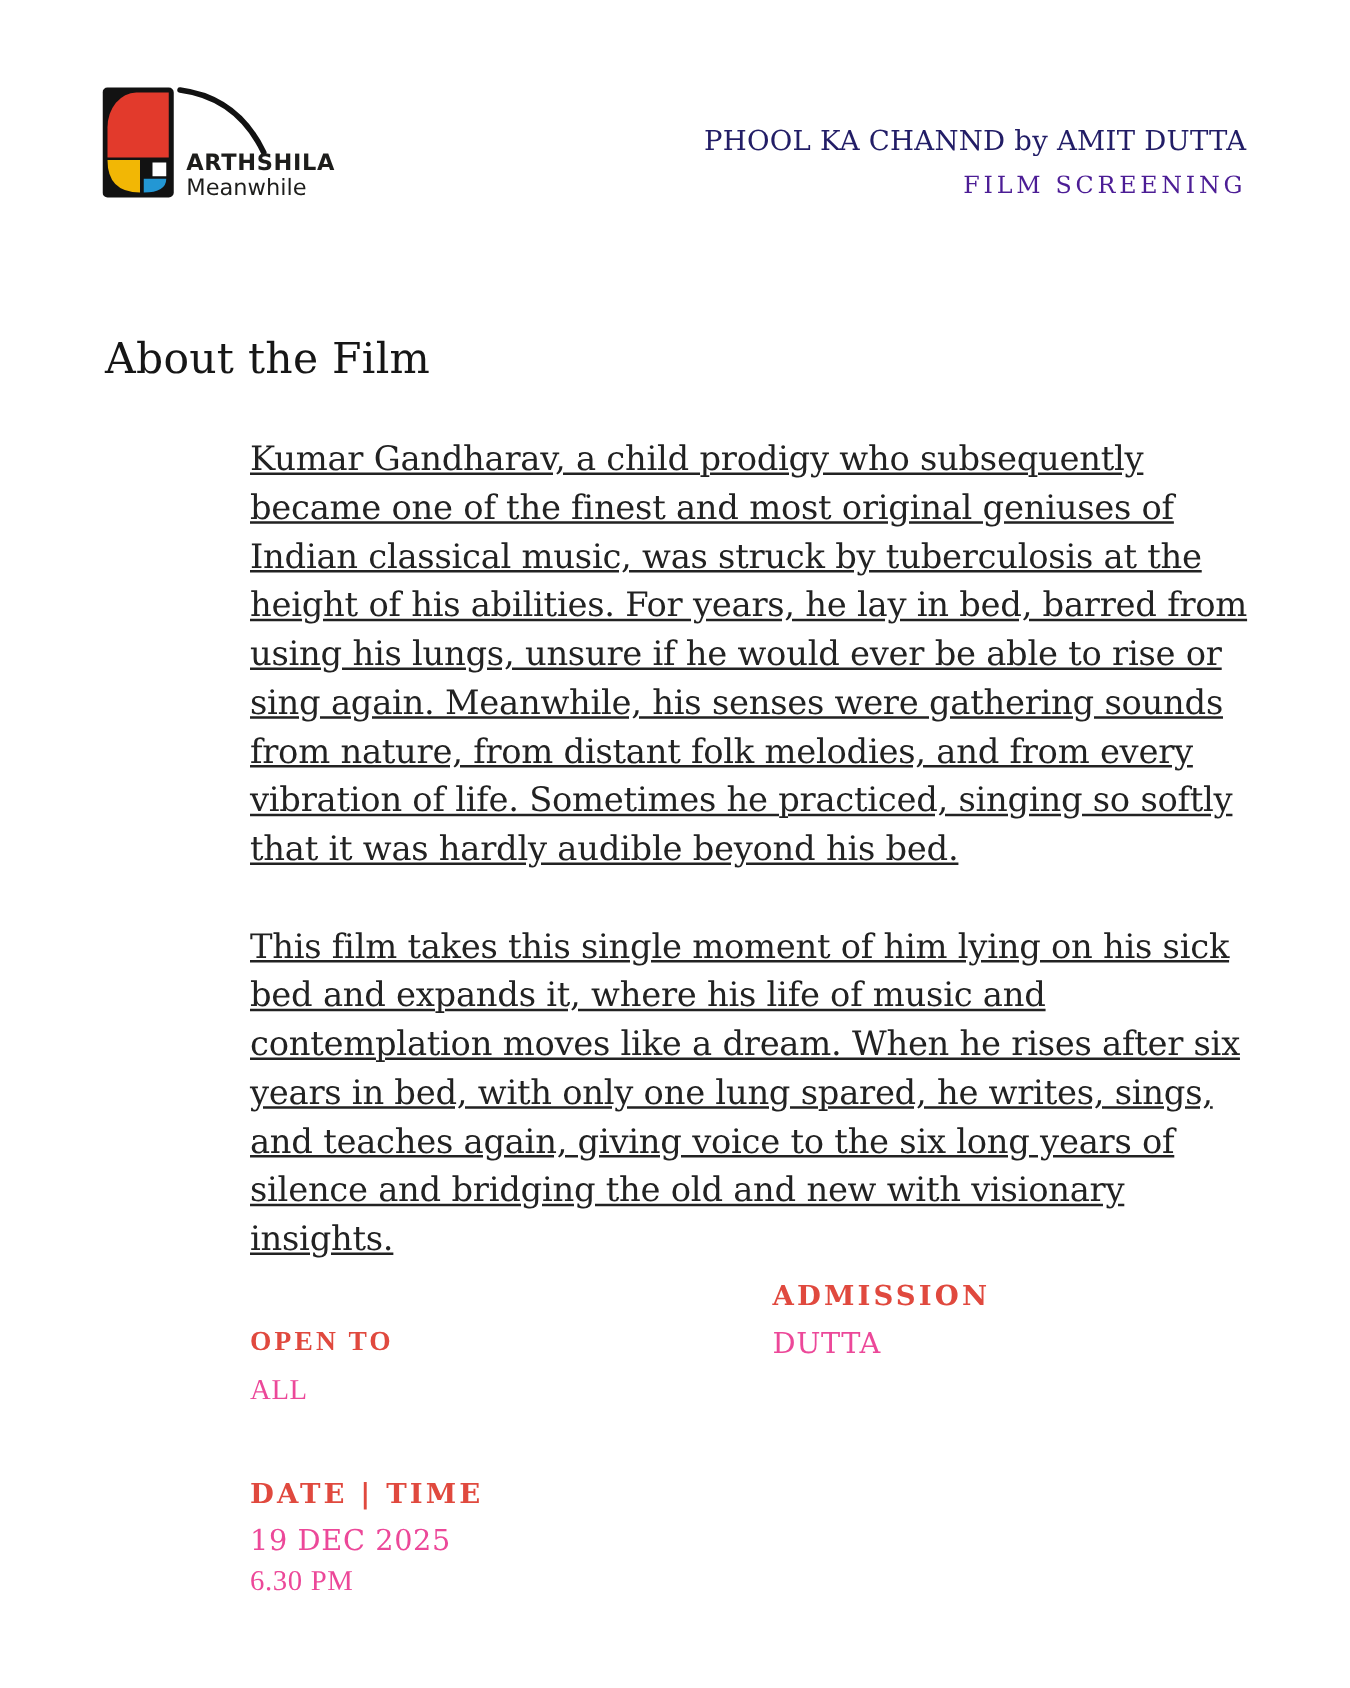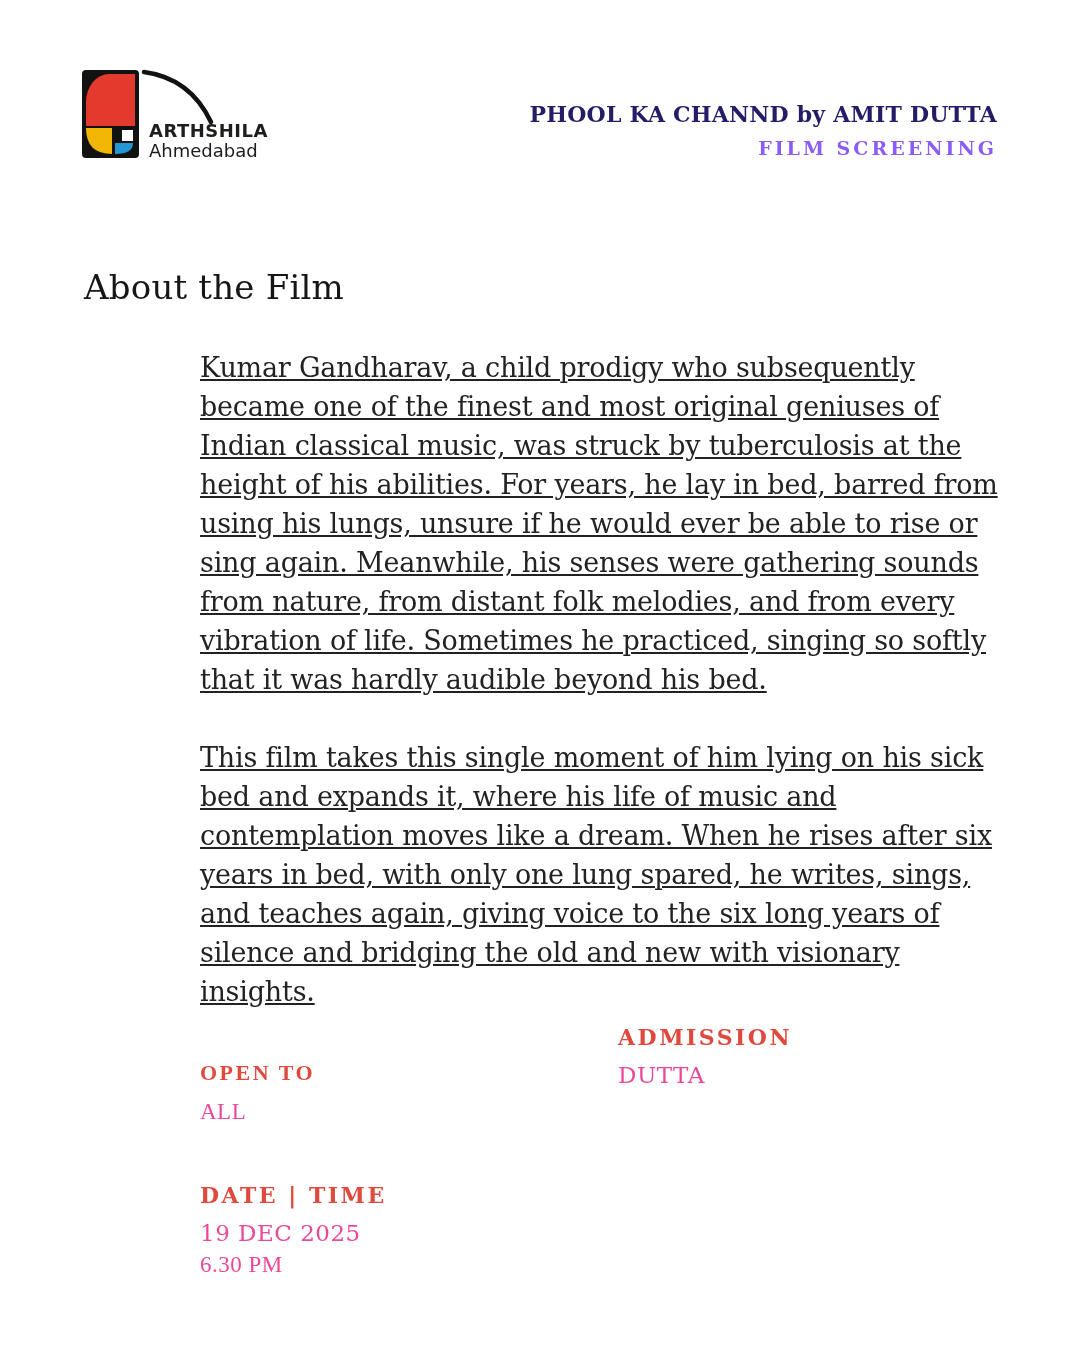--- a/index.html
+++ b/index.html
@@ -10,24 +10,24 @@
   .abs{position:absolute;}
 
   
   .logo-wrap{left:82px;top:66px;width:220px;height:96px;}
   .brand-text{left:149px;top:121px;font-family:"DejaVu Sans", sans-serif;color:#1d1d1b;}
   .brand-name{font-size:18px;font-weight:bold;letter-spacing:0.5px;line-height:20px;}
   .brand-city{font-size:18px;font-weight:normal;line-height:20px;}
 
   .header-right{right:83px;top:100px;text-align:right;}
   .film-title{
-    font-size:22px;font-weight:bold;color:#221d66;line-height:28px;letter-spacing:0.2px;
+    font-size:22px;font-weight:normal;color:#221d66;line-height:28px;letter-spacing:0.2px;
   }
   .event-type{
-    margin-top:9px;font-size:19px;font-weight:bold;color:#8b5cf6;letter-spacing:3px;
+    margin-top:9px;font-size:19px;font-weight:normal;color:#4c1d95;letter-spacing:3px;
   }
 
   
   .about-heading{
     left:84px;top:244px;font-size:34px;font-weight:normal;color:#161616;letter-spacing:0.2px;
   }
   .about-body{left:200px;top:348px;width:800px;}
   .about-body p{
     margin:0 0 39px 0;font-size:27px;line-height:39px;color:#222222;letter-spacing:-0.2px;text-decoration:underline;
   }
@@ -60,21 +60,21 @@
       <rect x="40" y="64" width="11" height="11" fill="#ffffff"></rect>
 
       <path d="M33,77 L51,77 Q51,88 33,88 Z" fill="#2397d4"></path>
 
       <path d="M62,6 Q108,12 129,56" fill="none" stroke="#121212" stroke-width="4.5" stroke-linecap="round"></path>
     </svg>
   </div>
 
   <div class="abs brand-text">
     <div class="brand-name">ARTHSHILA</div>
-    <div class="brand-city">Ahmedabad</div>
+    <div class="brand-city">Meanwhile</div>
   </div>
 
   <div class="abs header-right">
     <div class="film-title">PHOOL KA CHANND by AMIT DUTTA</div>
     <div class="event-type">FILM SCREENING</div>
   </div>
 
 </header>
 
 <main>

